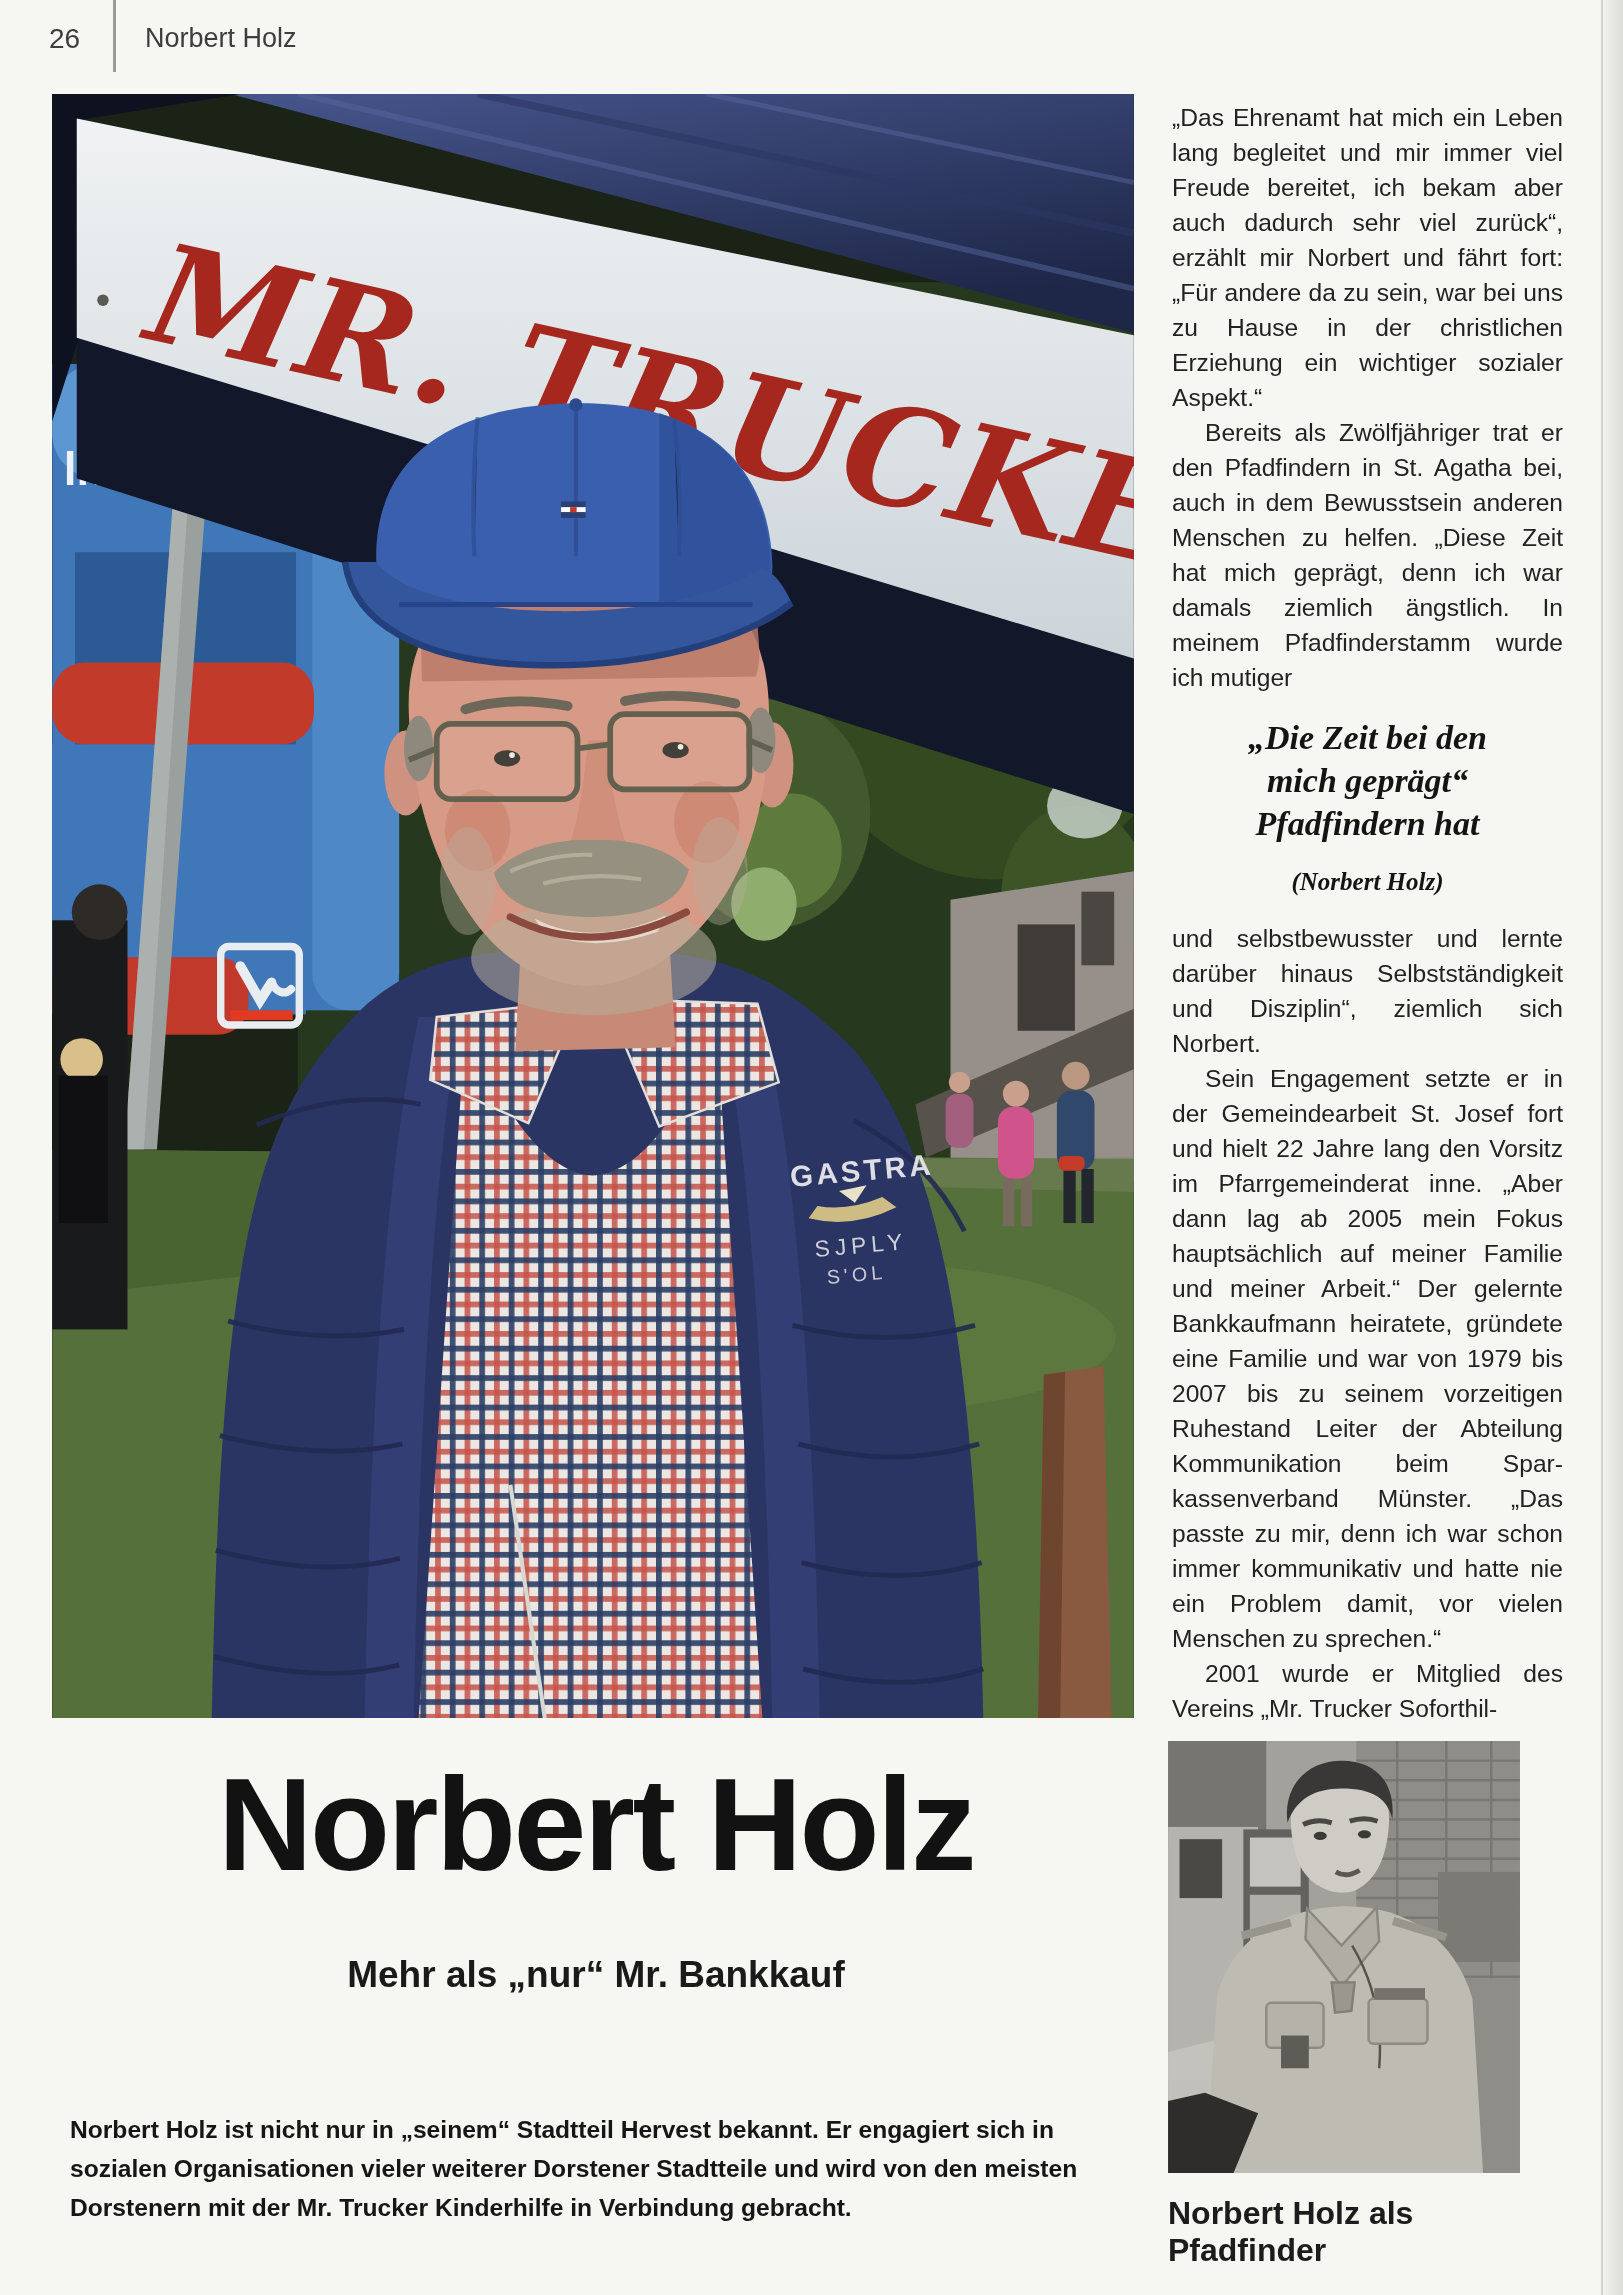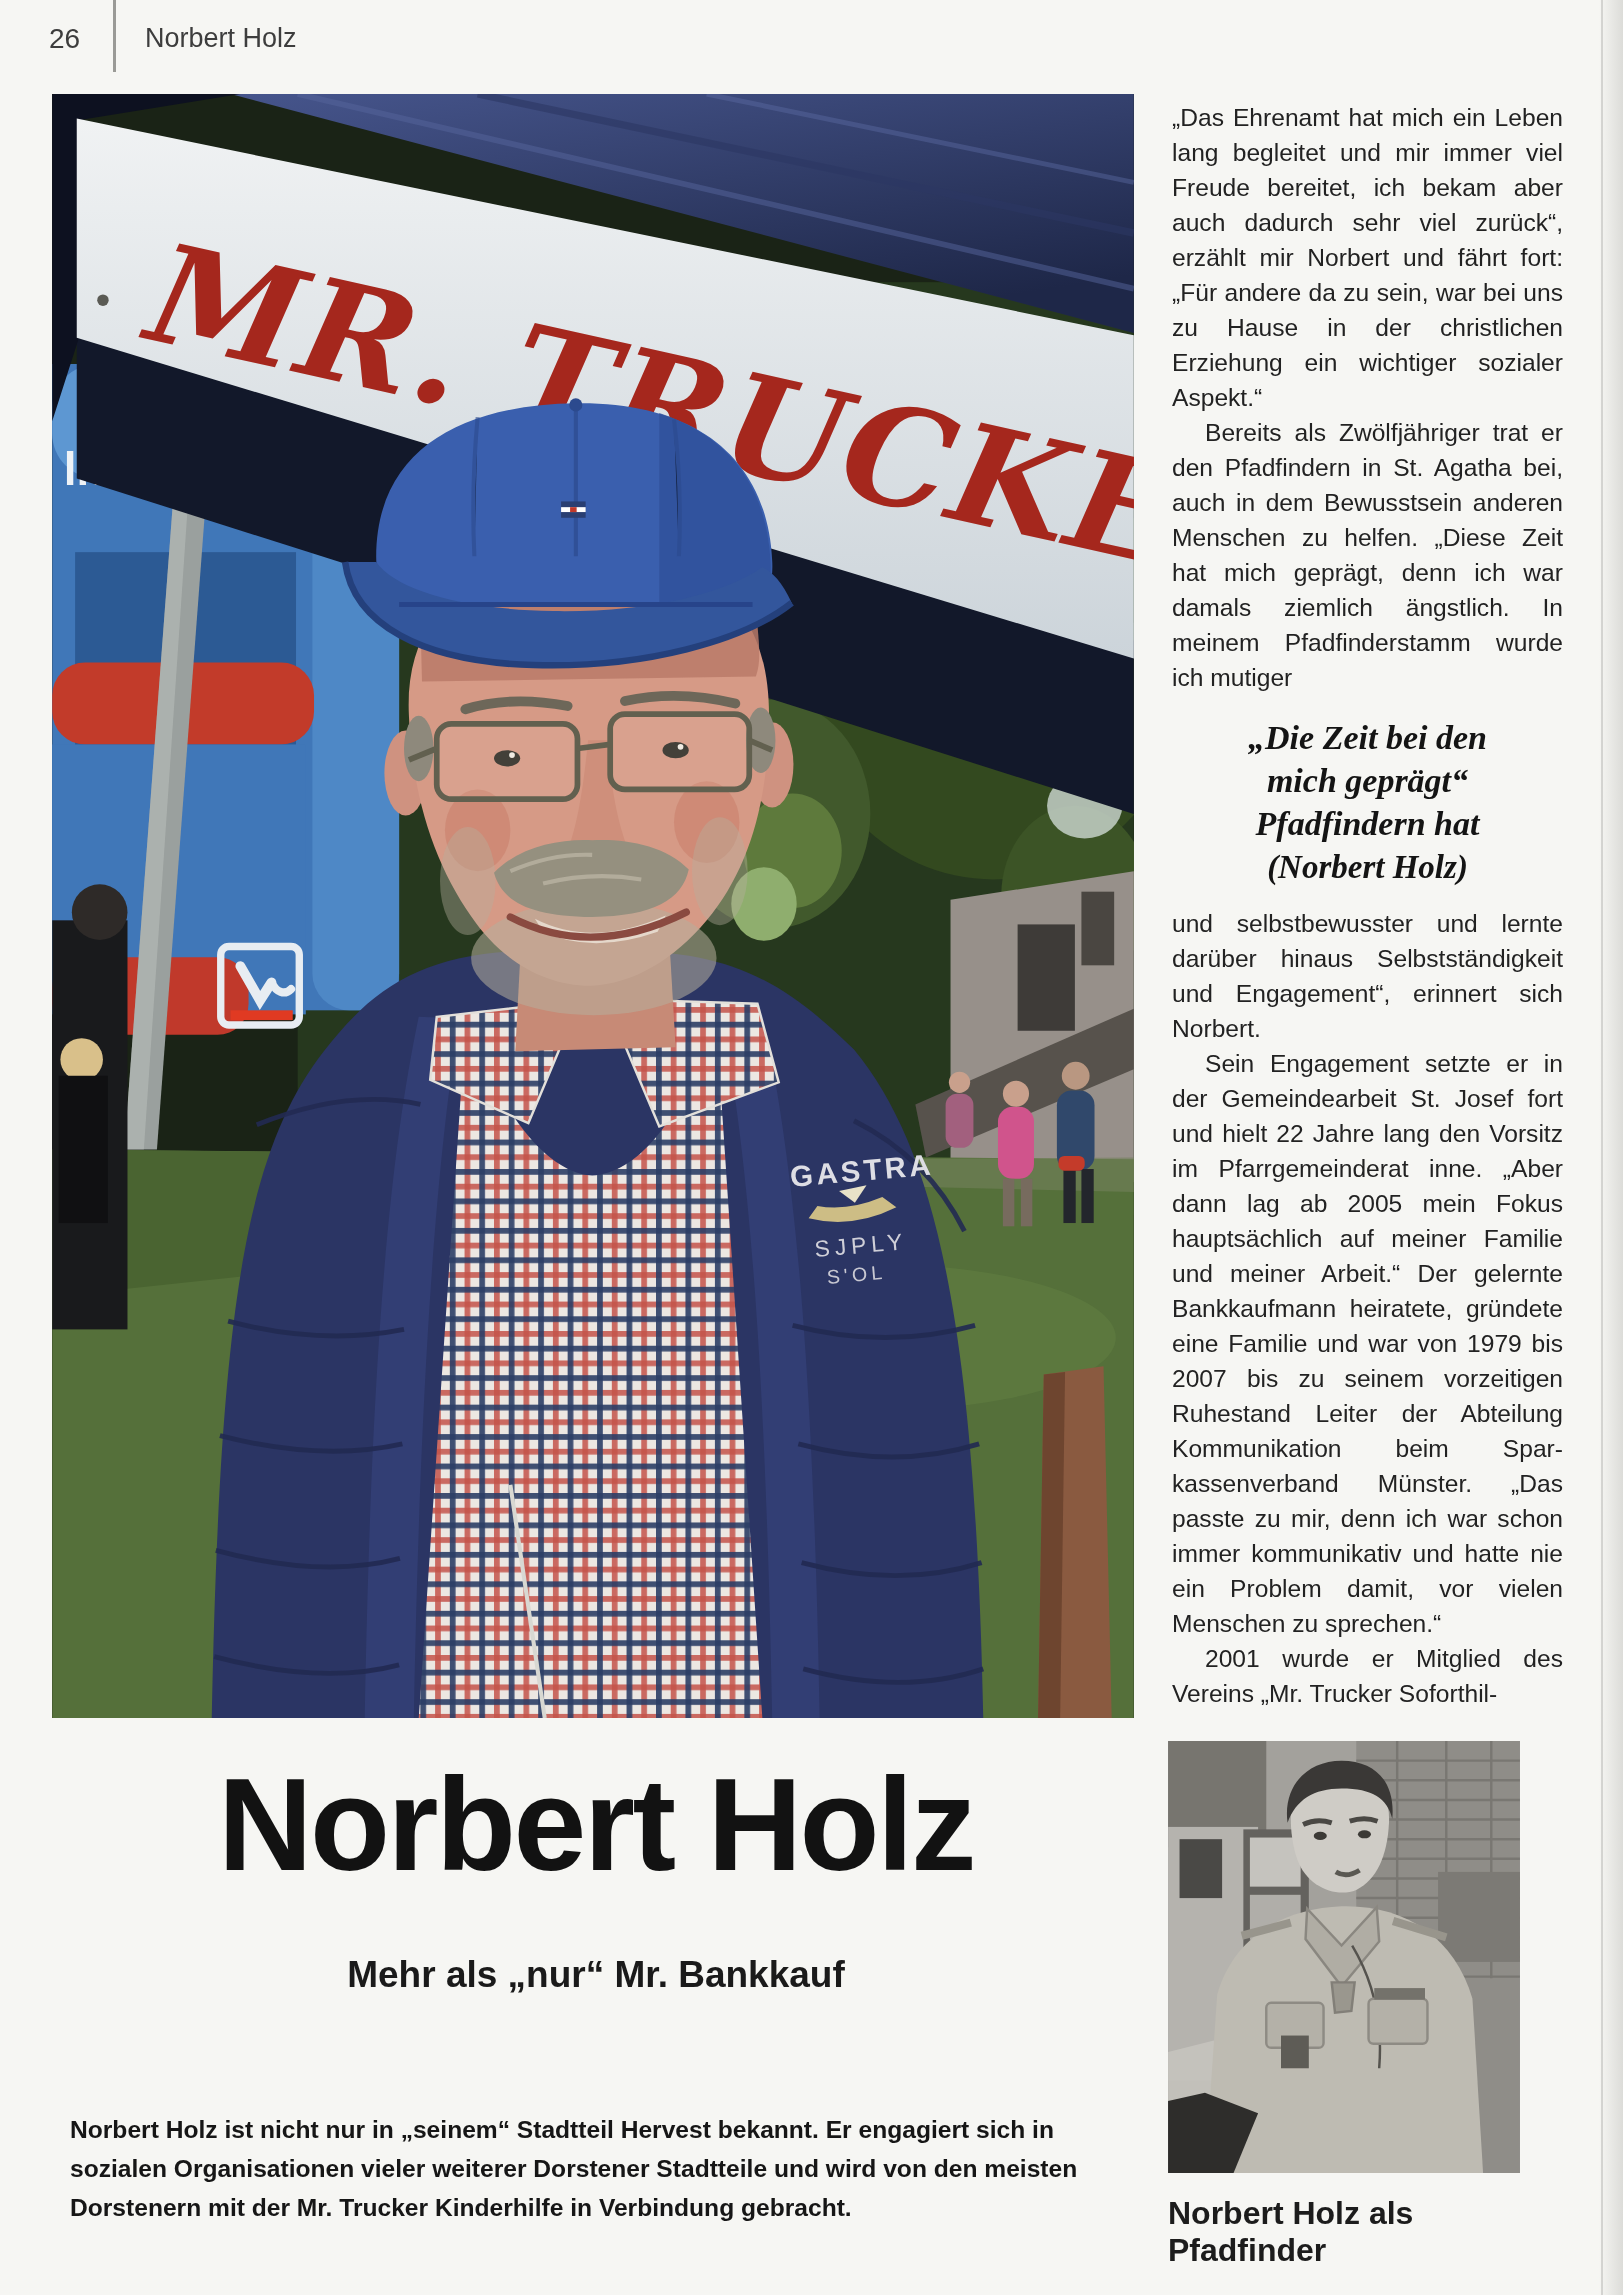--- a/index.html
+++ b/index.html
@@ -15,21 +15,21 @@
   .mainphoto{left:52px;top:94px;width:1082px;height:1624px;background:#141a14;}
   .mainphoto svg{display:block;}
   
   .col{left:1172px;top:100px;width:391px;height:1629px;overflow:hidden;
        font-size:24.6px;line-height:35px;text-align:justify;color:#222;}
   .col p{margin:0;hyphens:auto;}
   .col p.ind{text-indent:33px;}
   .pullquote{margin:21px 0 19.6px 0;text-align:center;font-family:"Liberation Serif","DejaVu Serif",serif;
              font-style:italic;font-weight:bold;color:#141414;}
   .pullquote .ql{font-size:34px;line-height:43px;}
-  .pullquote .qa{font-size:33px;line-height:38px;margin-top:3px;}
+  .pullquote .qa{font-size:25px;line-height:38px;margin-top:18px;}
   
   .titleblock{left:52px;top:1759px;width:1088px;text-align:center;}
   .bigtitle{font-size:131px;line-height:131px;font-weight:800;letter-spacing:-2.5px;color:#121212;}
   .subtitle{font-size:37px;font-weight:bold;color:#1a1a1a;margin-top:64px;}
   .byline{font-size:25px;font-weight:bold;color:#1a1a1a;margin-top:43px;}
   .intro{left:70px;top:2110px;width:1072px;text-align:left;font-size:24.6px;font-weight:bold;
          line-height:39px;color:#161616;}
   
   .bwphoto{left:1168px;top:1741px;width:352px;height:432px;background:#a3a19c;}
   .bwcaption{left:1168px;top:2195px;width:385px;font-size:32px;font-weight:bold;color:#1c1c1c;}
@@ -226,21 +226,21 @@
 
 <div class="abs col">
   <p>„Das Ehrenamt hat mich ein Leben lang begleitet und mir immer viel Freude bereitet, ich bekam aber auch dadurch sehr viel zurück“, erzählt mir Norbert und fährt fort: „Für andere da zu sein, war bei uns zu Hause in der christ­lichen Erziehung ein wich­tiger sozialer Aspekt.“</p>
   <p class="ind">Bereits als Zwölf­jähriger trat er den Pfadfindern in St. Agatha bei, auch in dem Bewusst­sein anderen Menschen zu helfen. „Diese Zeit hat mich geprägt, denn ich war damals ziemlich ängstlich. In meinem Pfadfin­derstamm wurde ich mutiger</p>
   <div class="pullquote">
     <div class="ql">„Die Zeit bei den</div>
     <div class="ql">mich geprägt“</div>
     <div class="ql">Pfadfindern hat</div>
     <div class="qa">(Norbert Holz)</div>
   </div>
-  <p>und selbst­bewusster und lernte darüber hinaus Selbstständig­keit und Engagement“, erinnert sich Norbert.</p>
+  <p>und selbst­bewusster und lernte darüber hinaus Selbstständig­keit und Disziplin“, ziemlich sich Norbert.</p>
   <p class="ind">Sein Engagement setzte er in der Gemeinde­arbeit St. Josef fort und hielt 22 Jahre lang den Vorsitz im Pfarr­gemeinde­rat inne. „Aber dann lag ab 2005 mein Fokus haupt­sächlich auf meiner Familie und meiner Ar­beit.“ Der gelernte Bankkauf­mann heiratete, gründete eine Familie und war von 1979 bis 2007 bis zu seinem vorzeitigen Ruhestand Leiter der Abteilung Kommuni­kation beim Spar­kassenverband Münster. „Das passte zu mir, denn ich war schon immer kommuni­kativ und hatte nie ein Problem damit, vor vielen Menschen zu sprechen.“</p>
   <p class="ind">2001 wurde er Mitglied des Vereins „Mr. Trucker Soforthil-</p>
 </div>
 
 <div class="abs titleblock">
   <div class="bigtitle">Norbert Holz</div>
   <div class="subtitle">Mehr als „nur“ Mr. Bankkauf</div>
 </div>
 
 <div class="abs intro">Norbert Holz ist nicht nur in „seinem“ Stadtteil Hervest bekannt. Er engagiert sich in sozialen Organisationen vieler weiterer Dorstener Stadtteile und wird von den meisten Dorstenern mit der Mr. Trucker Kinderhilfe in Verbindung gebracht.</div>

